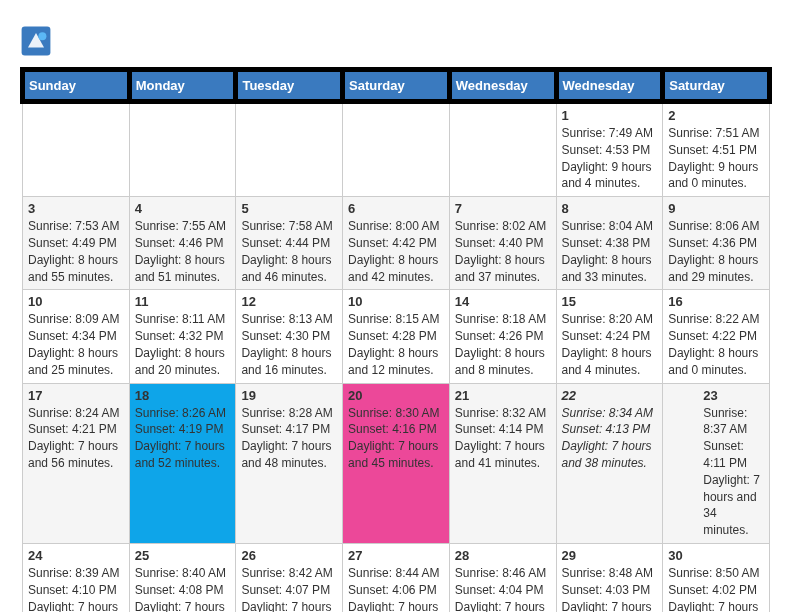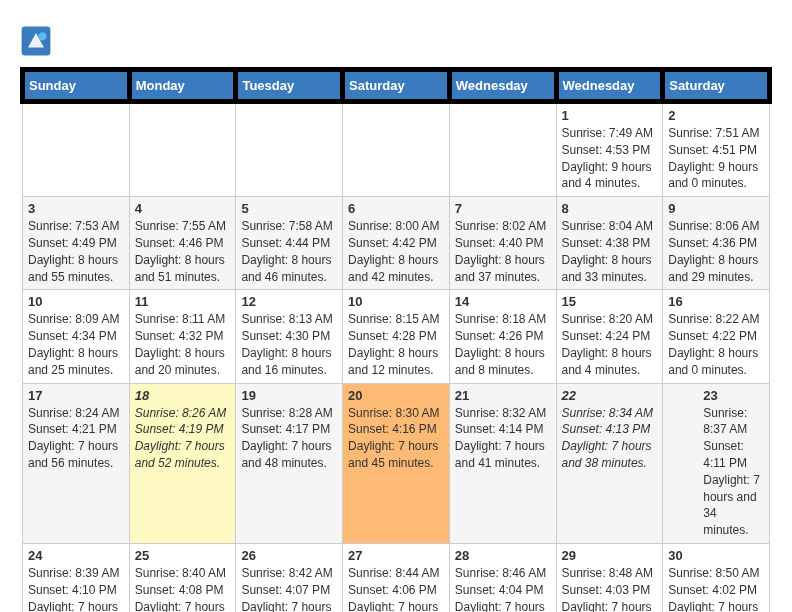--- a/index.html
+++ b/index.html
@@ -254,35 +254,35 @@
         </td>
       </tr>
       <tr>
         <td style="background: rgb(245, 245, 245);">
           <span class="day-number">17</span>
           <div class="day-info">Sunrise: 8:24 AM
 Sunset: 4:21 PM
 Daylight: 7 hours
 and 56 minutes.</div>
         </td>
-        <td style="background: #fef9c3; font-style: italic;">
+        <td style="background: #0ea5e9;">
           <span class="day-number">18</span>
           <div class="day-info">Sunrise: 8:26 AM
 Sunset: 4:19 PM
 Daylight: 7 hours
 and 52 minutes.</div>
         </td>
         <td style="background: rgb(245, 245, 245); margin-top: 12px;">
           <span class="day-number">19</span>
           <div class="day-info">Sunrise: 8:28 AM
 Sunset: 4:17 PM
 Daylight: 7 hours
 and 48 minutes.</div>
         </td>
-        <td style="background: #fdba74;">
+        <td style="background: #ec4899;">
           <span class="day-number">20</span>
           <div class="day-info">Sunrise: 8:30 AM
 Sunset: 4:16 PM
 Daylight: 7 hours
 and 45 minutes.</div>
         </td>
         <td style="background: rgb(245, 245, 245);">
           <span class="day-number">21</span>
           <div class="day-info">Sunrise: 8:32 AM
 Sunset: 4:14 PM

